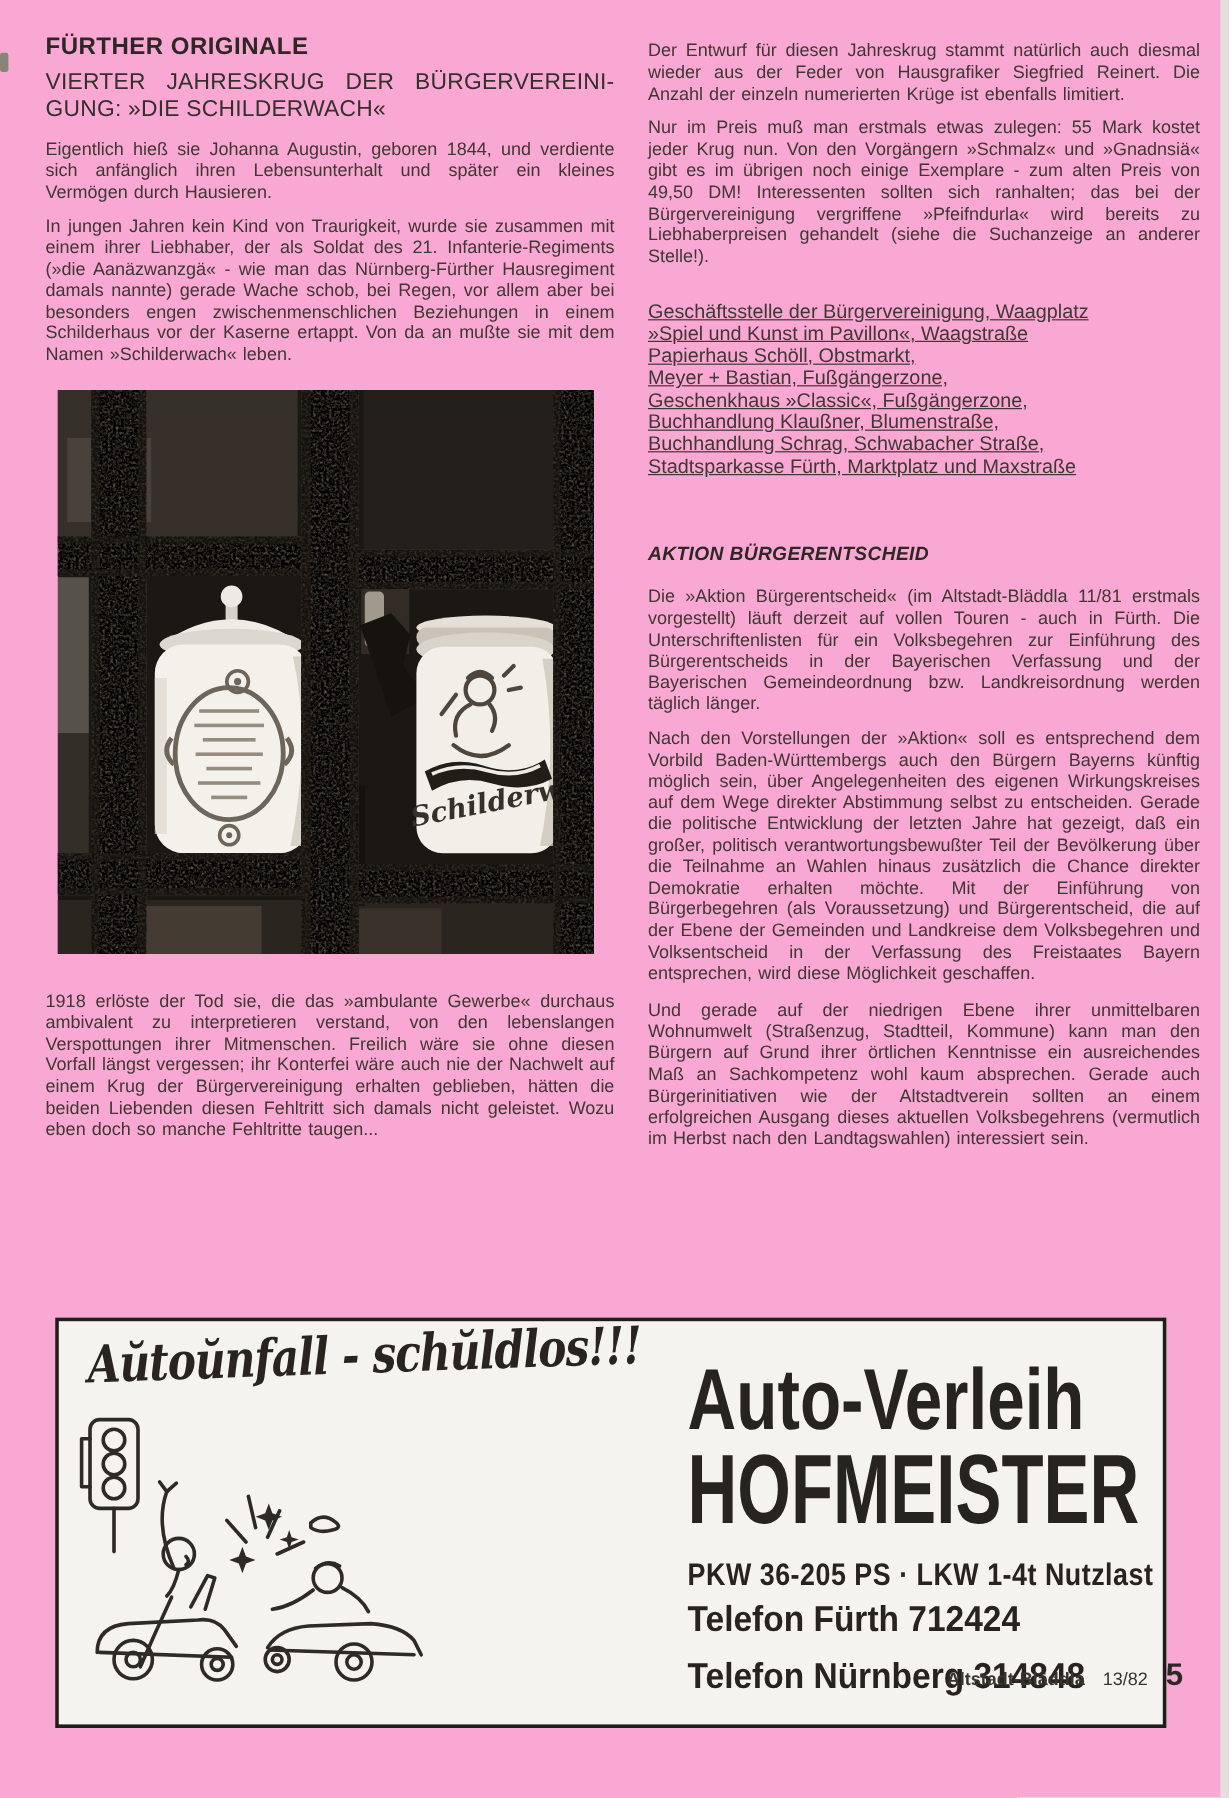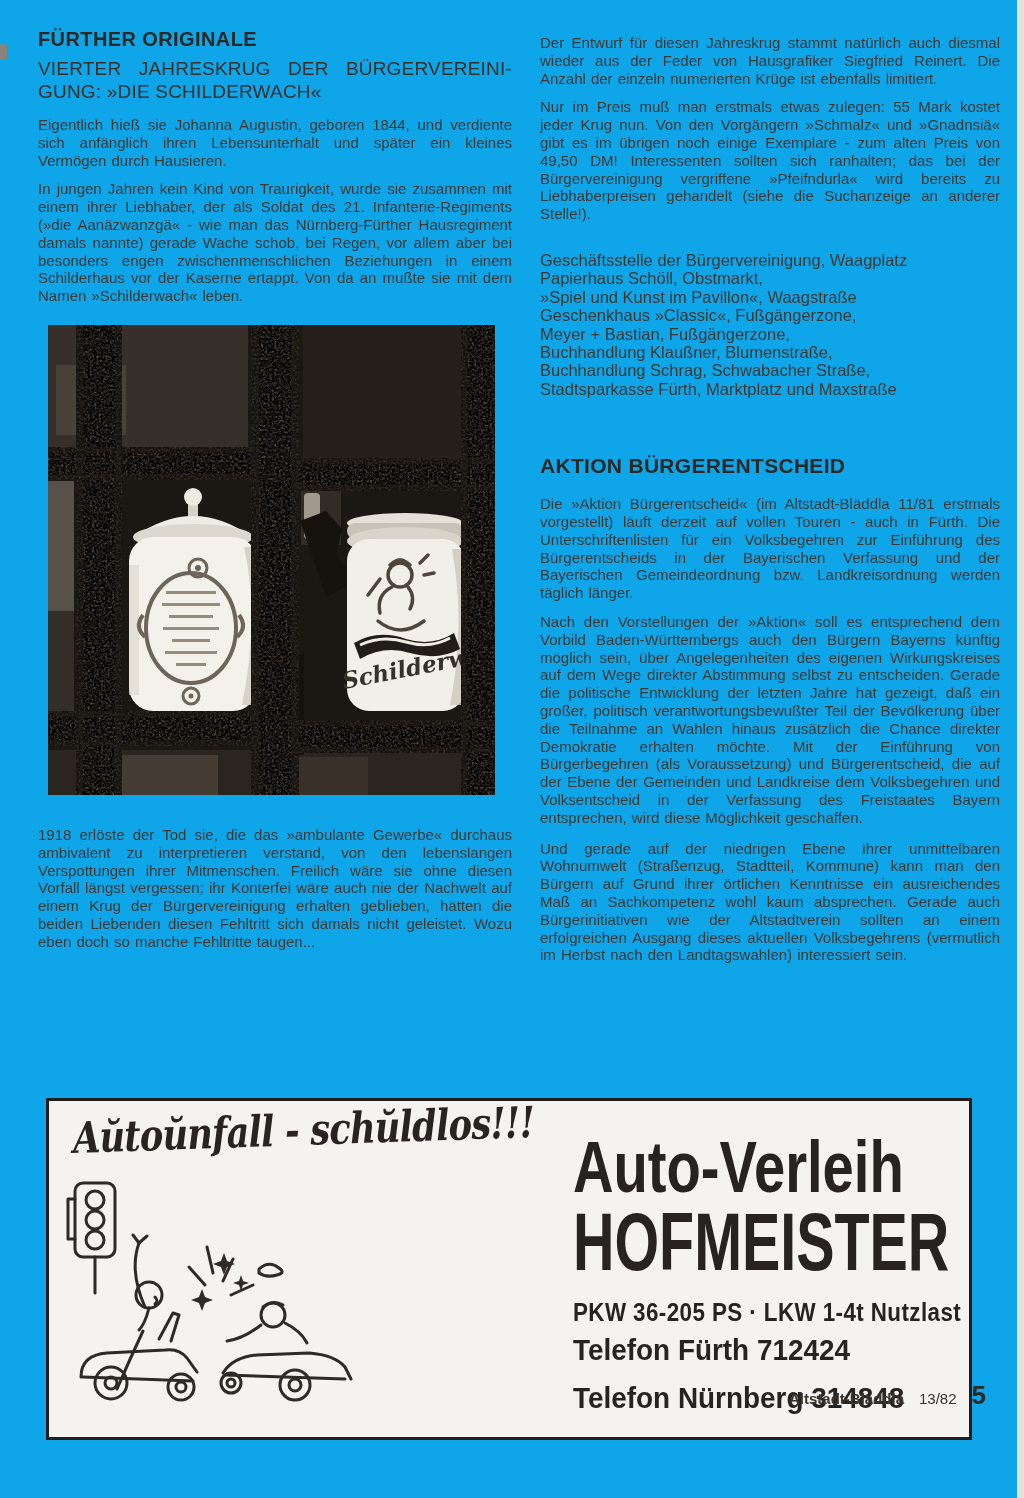--- a/index.html
+++ b/index.html
@@ -1,33 +1,33 @@
 <!DOCTYPE html>
 <html lang="de"><head>
 <meta charset="utf-8">
 <style>
   html,body{margin:0;padding:0;background:#f2f0ec;}
-  #page{position:relative;width:1024px;height:1498px;background:#0ea5e9;overflow:hidden;
+  #page{position:relative;width:1024px;height:1498px;background:#f9a8d4;overflow:hidden;
         font-family:"Liberation Sans", sans-serif;color:#3f3831;}
   
   .edge-strip{position:absolute;right:0;top:0;width:7px;height:100%;background:#e4e1db;}
   .speck{position:absolute;left:0;top:44px;width:7px;height:16px;background:#8a837a;border-radius:2px;}
 
   .col{position:absolute;top:28px;}
   #col-left{left:38px;width:474px;}
   #col-right{left:540px;width:460px;padding-top:6px;}
 
   .kicker{font-size:20px;font-weight:bold;color:#2d2823;letter-spacing:.4px;margin:0 0 7px 0;}
   .subtitle{font-size:19px;line-height:22.5px;color:#35302a;letter-spacing:.2px;margin:0 0 13px 0;}
   .subtitle .l1{text-align:justify;text-align-last:justify;}
   .p{font-size:15px;line-height:17.8px;text-align:justify;margin:0 0 11px 0;
      hyphens:manual;-webkit-hyphens:manual;word-spacing:.06em;}
   .intro{margin-top:26px;}
-  .outlets{font-size:16.5px;line-height:18.4px;margin-top:28px;}
-  .section-heading{font-size:21px;font-weight:bold;color:#2d2823;letter-spacing:.3px;margin:56px 0 17px 0;}
+  .outlets{font-size:16.5px;line-height:18.4px;margin-top:28px;text-decoration:underline;}
+  .section-heading{font-size:16px;font-weight:bold;color:#2d2823;letter-spacing:.3px;margin:56px 0 17px 0;font-style:italic;}
 
   .photo-wrap{margin:20px 0 31px 10px;width:447px;height:470px;}
 
   
   #ad-box{position:absolute;left:46px;top:1098px;width:920px;height:336px;
           border:3px solid #211d19;background:#f5f3ef;}
   #ad-headline{position:absolute;left:24px;top:12px;white-space:nowrap;
        font-family:"DejaVu Serif", serif;font-style:italic;font-weight:bold;
        font-size:43px;color:#292420;letter-spacing:-1px;
        transform:rotate(-2deg) scaleX(.82);transform-origin:0 50%;}
@@ -172,24 +172,24 @@
     </div>
 
     <p class="p">1918 erlöste der Tod sie, die das »ambulante Gewerbe« durchaus ambivalent zu interpretieren verstand, von den lebenslangen Verspottungen ihrer Mitmenschen. Freilich wäre sie ohne diesen Vorfall längst vergessen; ihr Konter­fei wäre auch nie der Nachwelt auf einem Krug der Bürger­vereinigung erhalten geblieben, hätten die beiden Lieben­den diesen Fehltritt sich damals nicht geleistet. Wozu eben doch so manche Fehltritte taugen...</p>
   </div>
 
   <div class="col" id="col-right">
     <p class="p">Der Entwurf für diesen Jahreskrug stammt natürlich auch diesmal wieder aus der Feder von Hausgrafiker Siegfried Reinert. Die Anzahl der einzeln numerierten Krüge ist ebenfalls limitiert.</p>
     <p class="p">Nur im Preis muß man erstmals etwas zulegen: 55 Mark kostet jeder Krug nun. Von den Vorgängern »Schmalz« und »Gnadnsiä« gibt es im übrigen noch einige Exemplare - zum alten Preis von 49,50 DM! Interessenten sollten sich ranhalten; das bei der Bürgervereinigung vergriffene »Pfeifndurla« wird bereits zu Liebhaberpreisen gehandelt (siehe die Suchanzeige an anderer Stelle!).</p>
     <div class="outlets">
       <div>Geschäftsstelle der Bürgervereinigung, Waagplatz</div>
+      <div>»Spiel und Kunst im Pavillon«, Waagstraße</div>
       <div>Papierhaus Schöll, Obstmarkt,</div>
-      <div>»Spiel und Kunst im Pavillon«, Waagstraße</div>
+      <div>Meyer + Bastian, Fußgängerzone,</div>
       <div>Geschenkhaus »Classic«, Fußgängerzone,</div>
-      <div>Meyer + Bastian, Fußgängerzone,</div>
       <div>Buchhandlung Klaußner, Blumenstraße,</div>
       <div>Buchhandlung Schrag, Schwabacher Straße,</div>
       <div>Stadtsparkasse Fürth, Marktplatz und Maxstraße</div>
     </div>
     <h2 class="section-heading">AKTION BÜRGERENTSCHEID</h2>
     <p class="p">Die »Aktion Bürgerentscheid« (im Altstadt-Bläddla 11/81 erstmals vorgestellt) läuft derzeit auf vollen Touren - auch in Fürth. Die Unterschriftenlisten für ein Volksbegehren zur Einführung des Bürgerentscheids in der Bayerischen Verfassung und der Bayerischen Gemeindeordnung bzw. Landkreisordnung werden täglich länger.</p>
     <p class="p">Nach den Vorstellungen der »Aktion« soll es entsprechend dem Vorbild Baden-Württembergs auch den Bürgern Bayerns künftig möglich sein, über Angelegenheiten des eigenen Wirkungskreises auf dem Wege direkter Abstim­mung selbst zu entscheiden. Gerade die politische Ent­wicklung der letzten Jahre hat gezeigt, daß ein großer, politisch verantwortungsbewußter Teil der Bevölkerung über die Teilnahme an Wahlen hinaus zusätzlich die Chance direkter Demokratie erhalten möchte. Mit der Ein­führung von Bürgerbegehren (als Voraussetzung) und Bürgerentscheid, die auf der Ebene der Gemeinden und Landkreise dem Volksbegehren und Volksentscheid in der Verfassung des Freistaates Bayern entsprechen, wird diese Möglichkeit geschaffen.</p>
     <p class="p" style="margin-top:13px">Und gerade auf der niedrigen Ebene ihrer unmittelbaren Wohnumwelt (Straßenzug, Stadtteil, Kommune) kann man den Bürgern auf Grund ihrer örtlichen Kenntnisse ein aus­reichendes Maß an Sachkompetenz wohl kaum abspre­chen. Gerade auch Bürgerinitiativen wie der Altstadtverein sollten an einem erfolgreichen Ausgang dieses aktuellen Volksbegehrens (vermutlich im Herbst nach den Landtags­wahlen) interessiert sein.</p>
   </div>
 

